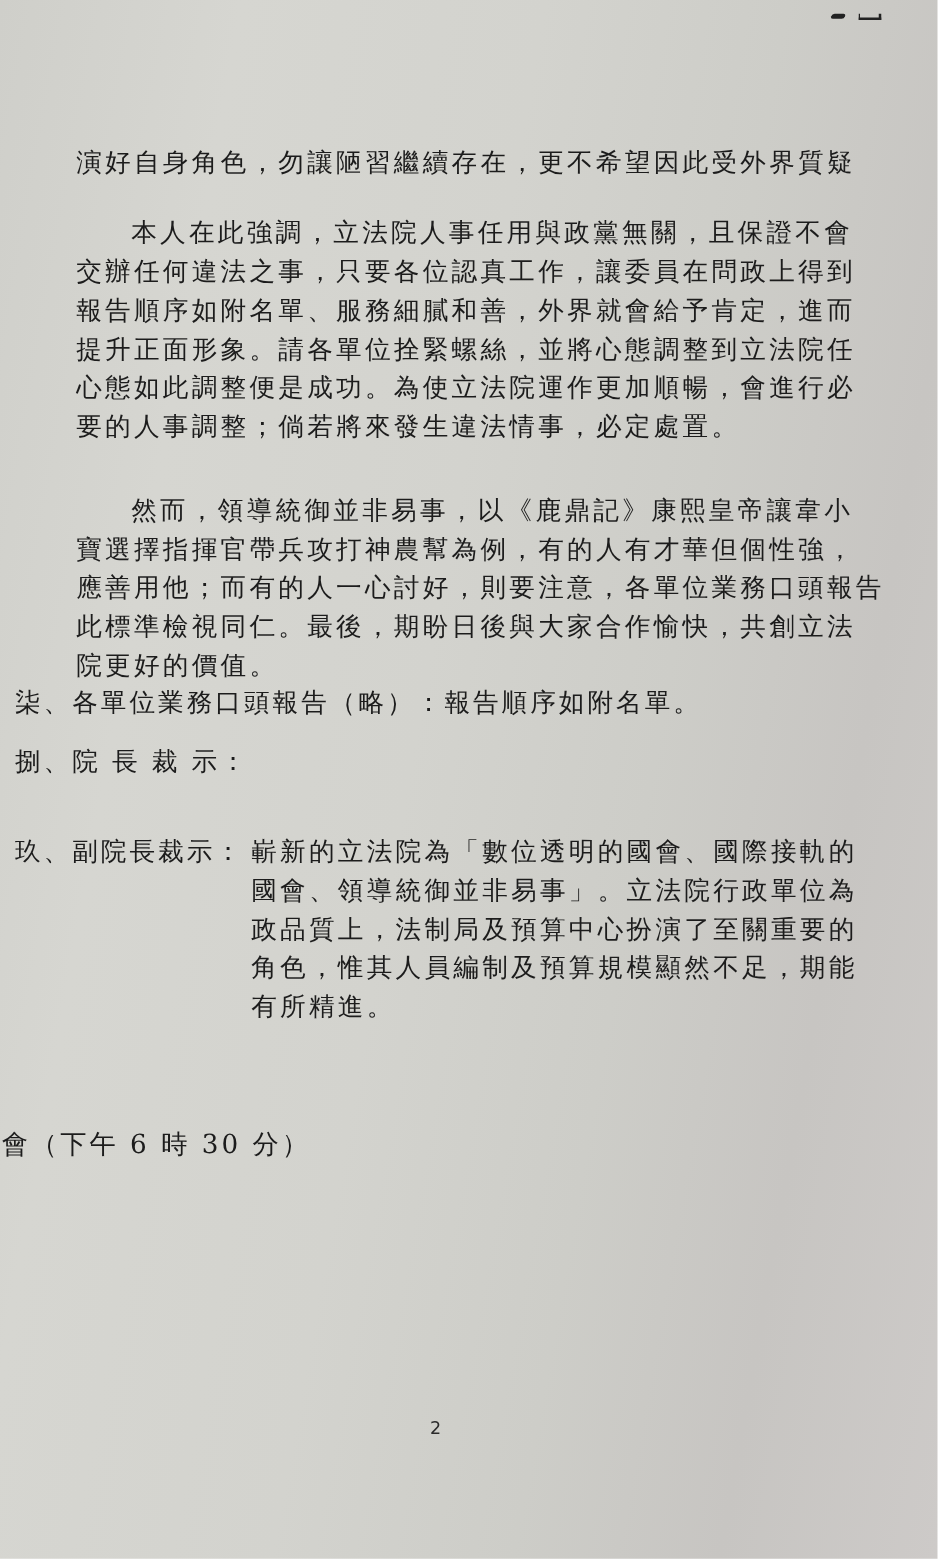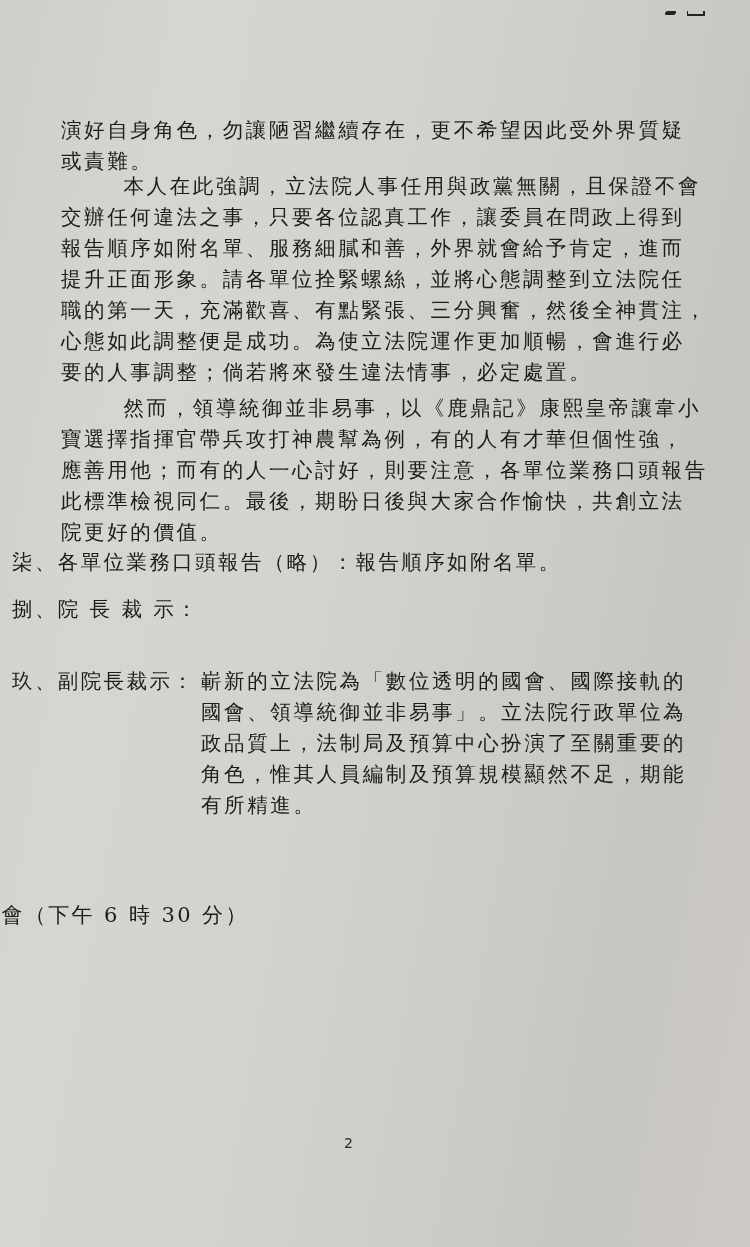--- a/index.html
+++ b/index.html
@@ -58,21 +58,20 @@
       line-height: 31px;
       letter-spacing: 2.6px;
       margin: 0;
       white-space: nowrap;
     }
     .para .line {
       display: block;
     }
     .para .indent {
       padding-left: 44px;
-      text-align: right;
     }
     .item {
       position: absolute;
       left: 12px;
       font-size: 20.5px;
       line-height: 31px;
       letter-spacing: 2.4px;
       white-space: nowrap;
     }
     .item-label {
@@ -112,29 +111,27 @@
 
 <div class="page">
 
   <div class="corner-marks">
     <span class="m1"></span>
     <span class="m2"></span>
   </div>
 
   <div class="para" style="top:115px;">
     <span class="line">演好自身角色，勿讓陋習繼續存在，更不希望因此受外界質疑</span>
-    <span class="line">或責難。</span>
   </div>
 
   <div class="para" style="top:171px;">
     <span class="line indent">本人在此強調，立法院人事任用與政黨無關，且保證不會</span>
     <span class="line">交辦任何違法之事，只要各位認真工作，讓委員在問政上得到</span>
     <span class="line">報告順序如附名單、服務細膩和善，外界就會給予肯定，進而</span>
     <span class="line">提升正面形象。請各單位拴緊螺絲，並將心態調整到立法院任</span>
-    <span class="line">職的第一天，充滿歡喜、有點緊張、三分興奮，然後全神貫注，</span>
     <span class="line">心態如此調整便是成功。為使立法院運作更加順暢，會進行必</span>
     <span class="line">要的人事調整；倘若將來發生違法情事，必定處置。</span>
   </div>
 
   <div class="para" style="top:393px;">
     <span class="line indent">然而，領導統御並非易事，以《鹿鼎記》康熙皇帝讓韋小</span>
     <span class="line">寶選擇指揮官帶兵攻打神農幫為例，有的人有才華但個性強，</span>
     <span class="line">應善用他；而有的人一心討好，則要注意，各單位業務口頭報告</span>
     <span class="line">此標準檢視同仁。最後，期盼日後與大家合作愉快，共創立法</span>
     <span class="line">院更好的價值。</span>

